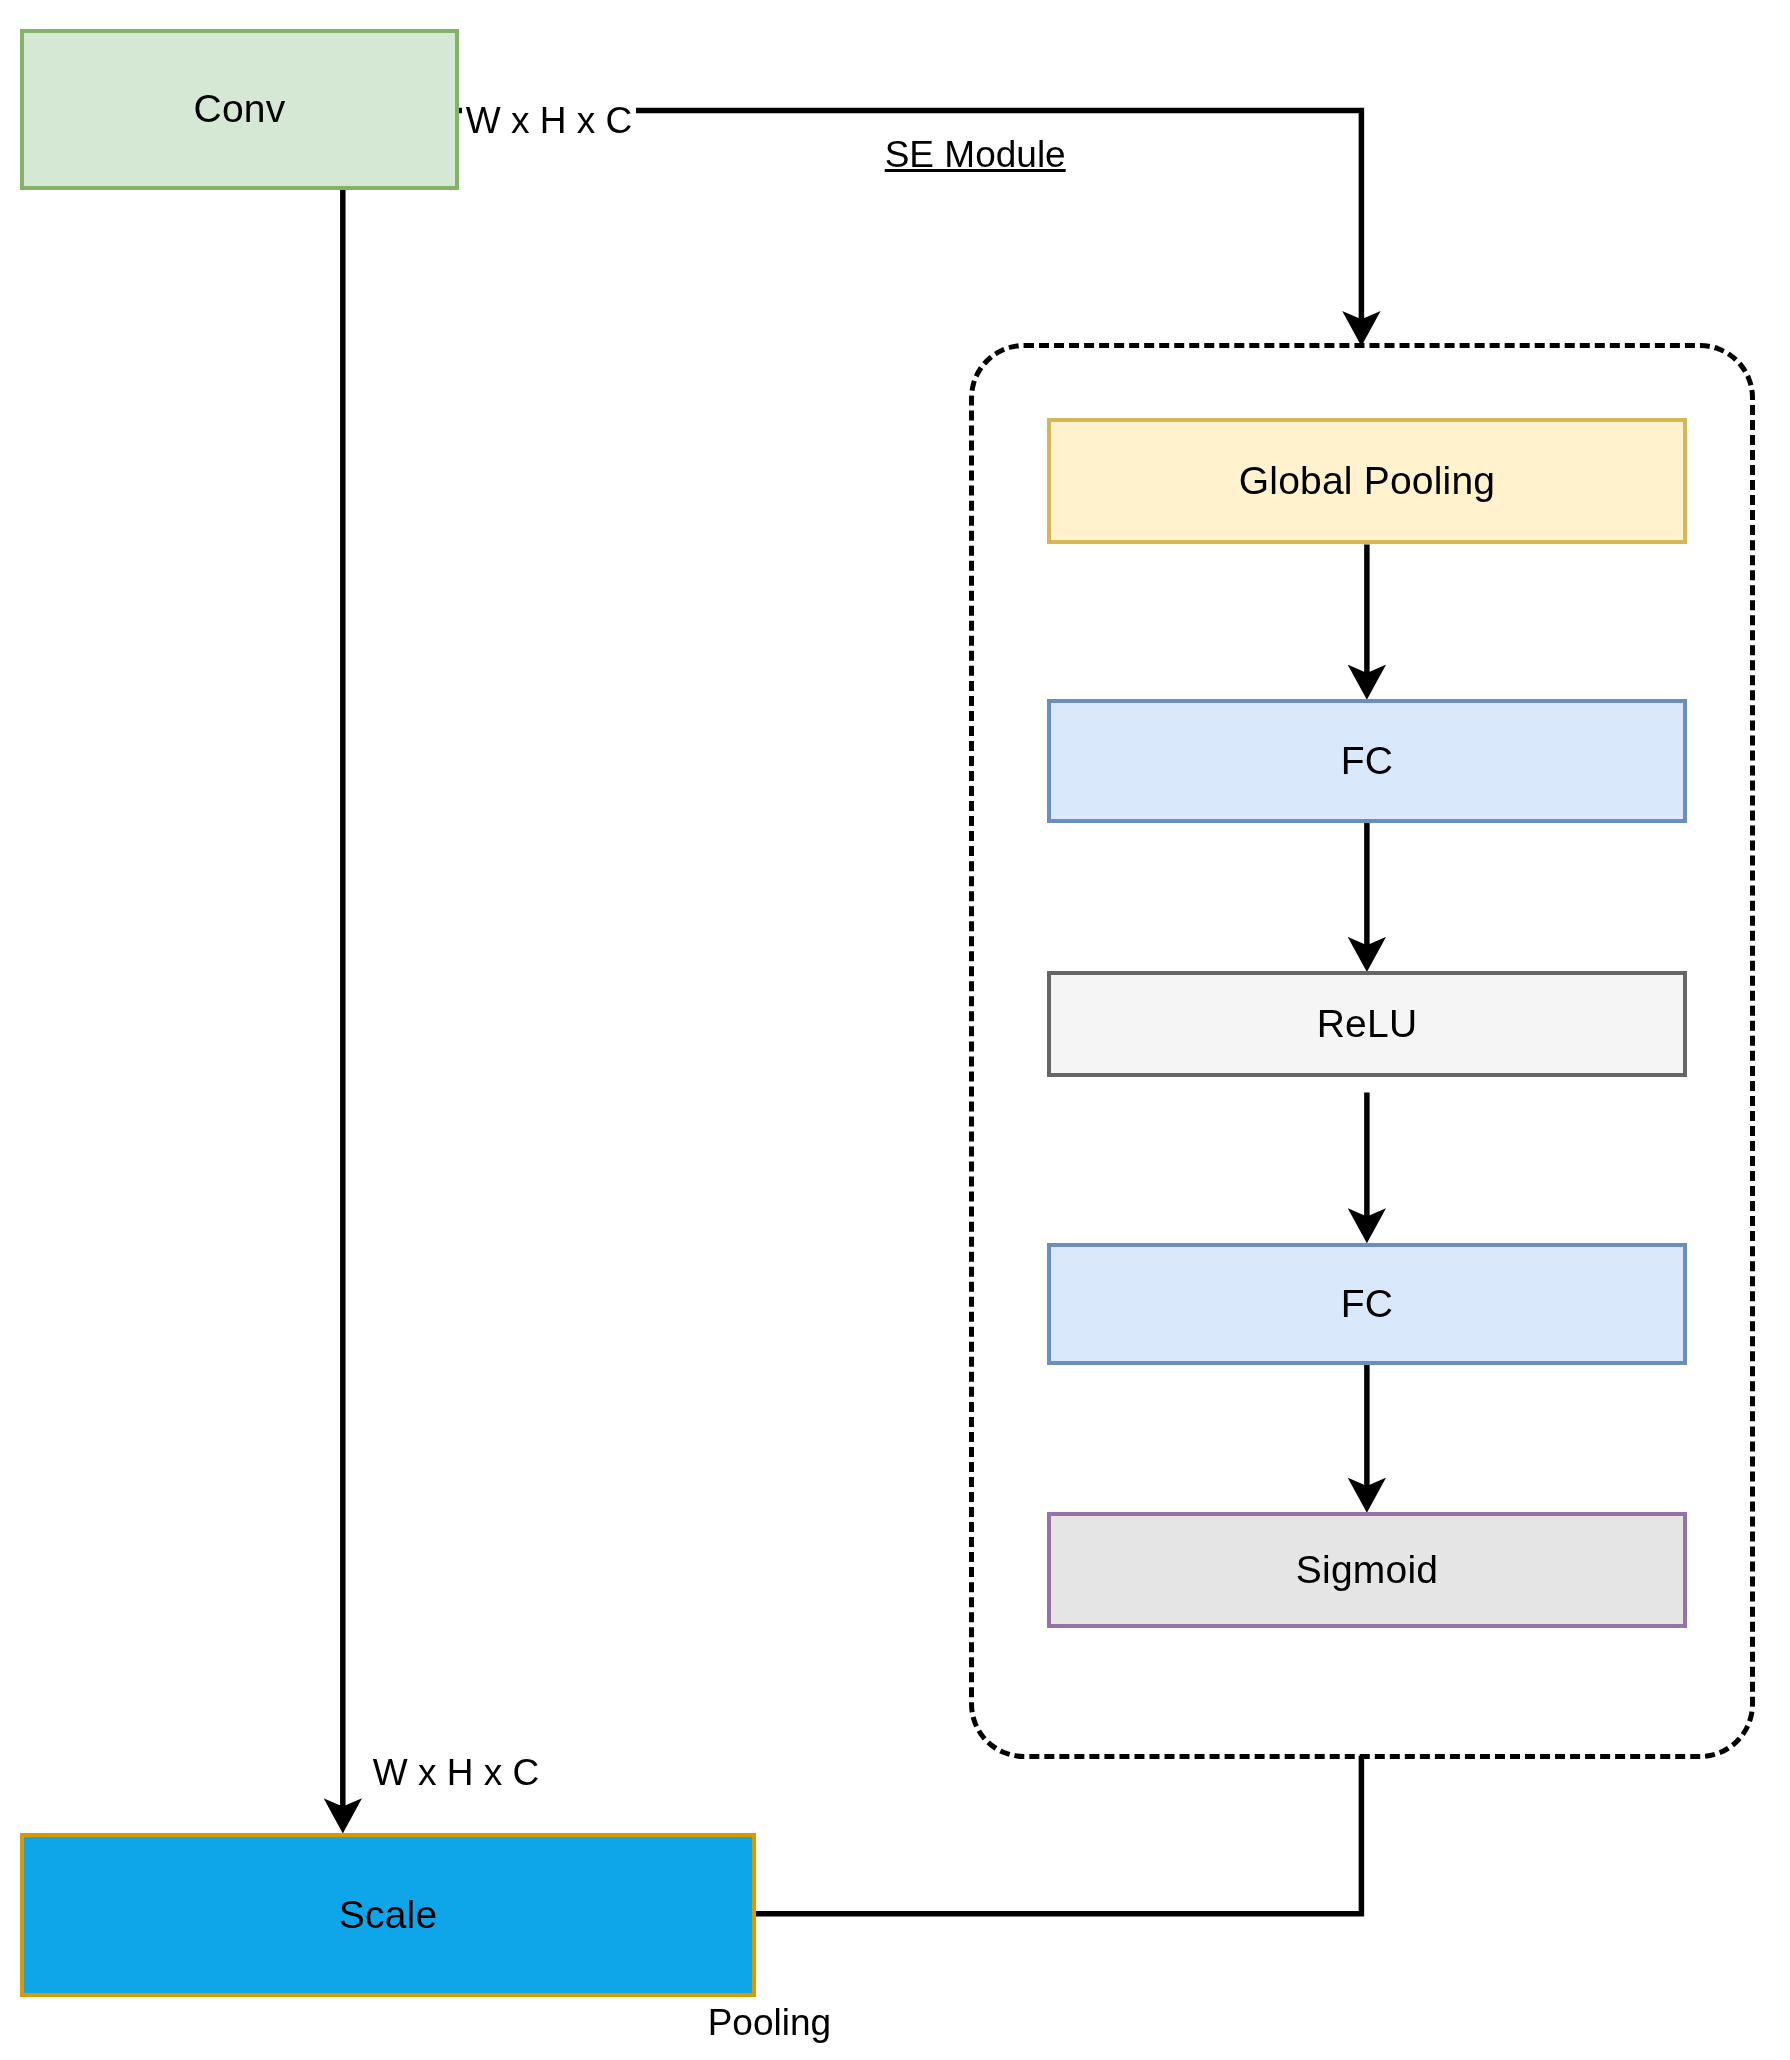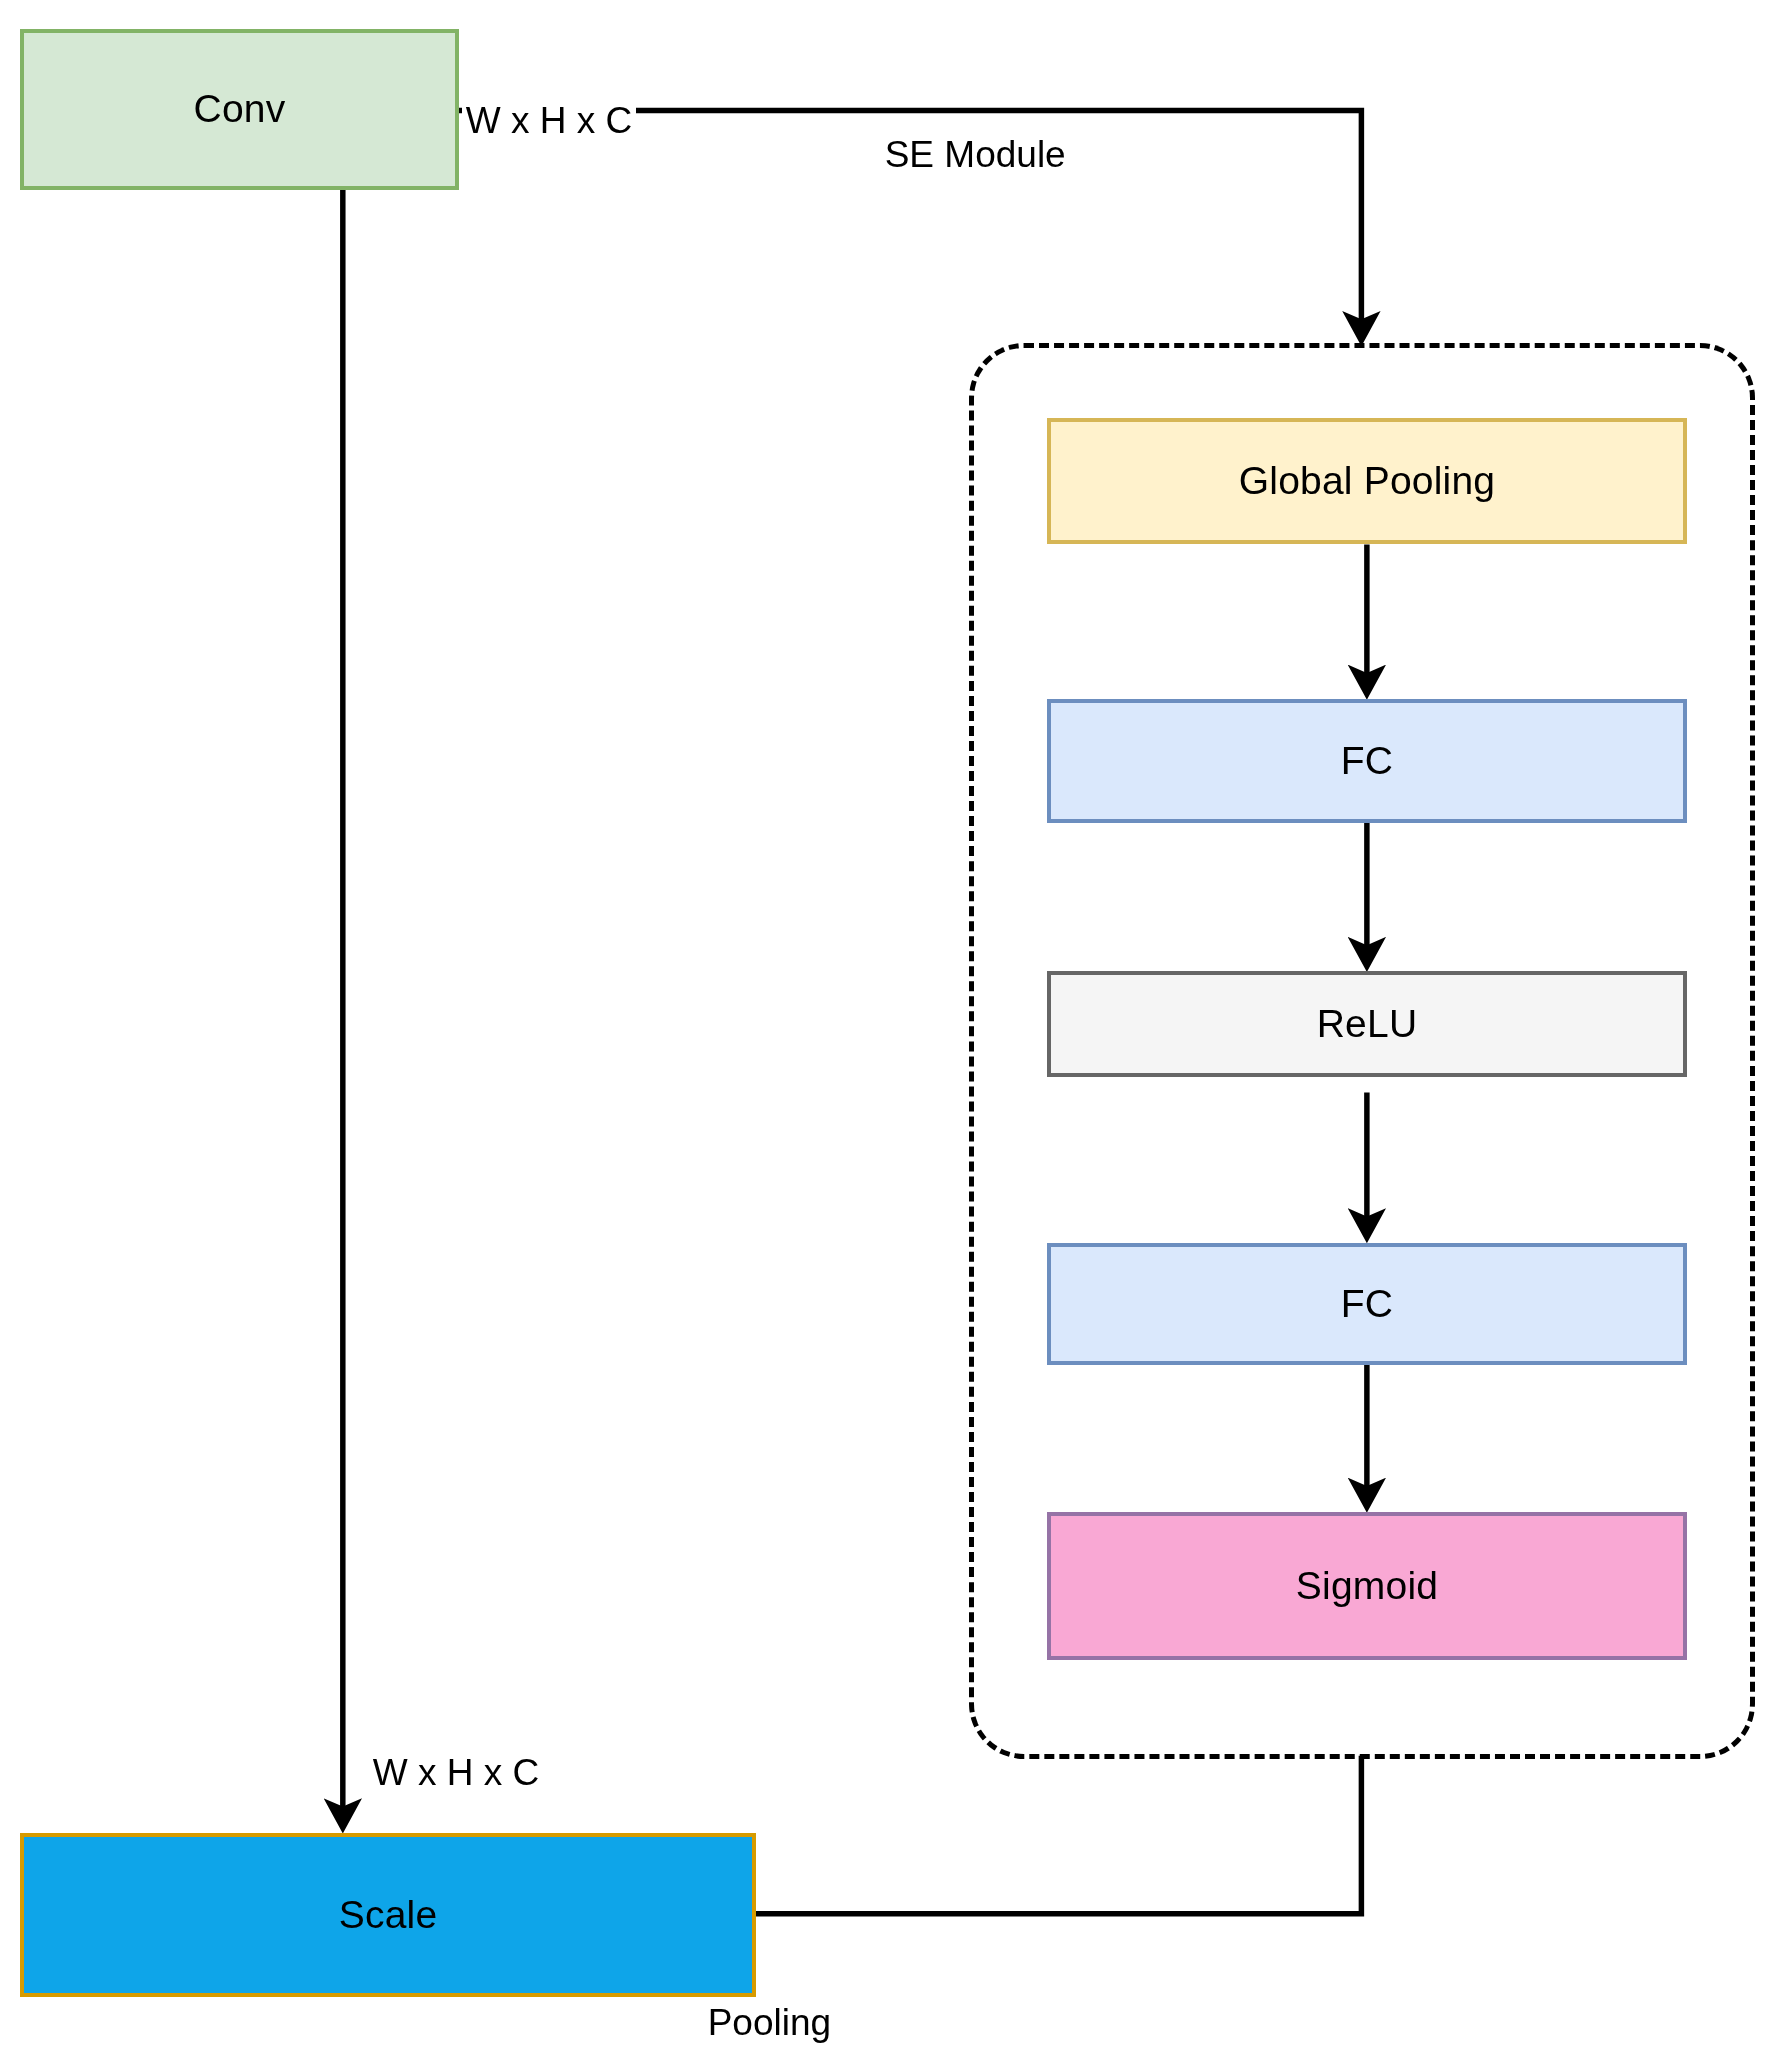--- a/index.html
+++ b/index.html
@@ -49,22 +49,22 @@
   }
   .node-relu {
     left: 1047px; top: 971px; width: 640px; height: 106px;
     background: #f5f5f5; border-color: #666666;
   }
   .node-fc2 {
     left: 1047px; top: 1243px; width: 640px; height: 122px;
     background: #dae8fc; border-color: #6c8ebf;
   }
   .node-sigmoid {
-    left: 1047px; top: 1512px; width: 640px; height: 148px;
-    background: #f9a8d4; border-color: #9673a6;
+    left: 1047px; top: 1512px; width: 640px; height: 116px;
+    background: #e5e5e5; border-color: #9673a6;
   }
 
   .dashed-container {
     position: absolute;
     left: 969px;
     top: 343px;
     width: 786px;
     height: 1416px;
     box-sizing: border-box;
     border: 5.5px dashed #000000;
@@ -85,21 +85,21 @@
     position: absolute;
     color: #000000;
     font-size: 37px;
     line-height: 1.1;
     white-space: nowrap;
     background: #ffffff;
     padding: 1.8px 3.7px;
     z-index: 4;
   }
   .lbl-whc-top  { left: 462px;  top: 99px; }
-  .lbl-se       { left: 881px;  top: 133px; }
+  .lbl-se       { left: 881px;  top: 133px; text-decoration: underline; }
   .lbl-whc-bot  { left: 369px;  top: 1751px; }
   .lbl-output   { left: 704px;  top: 2001px; }
 </style>
 </head>
 <body>
 
 <div id="canvas">
 
   <div class="dashed-container"></div>
 

